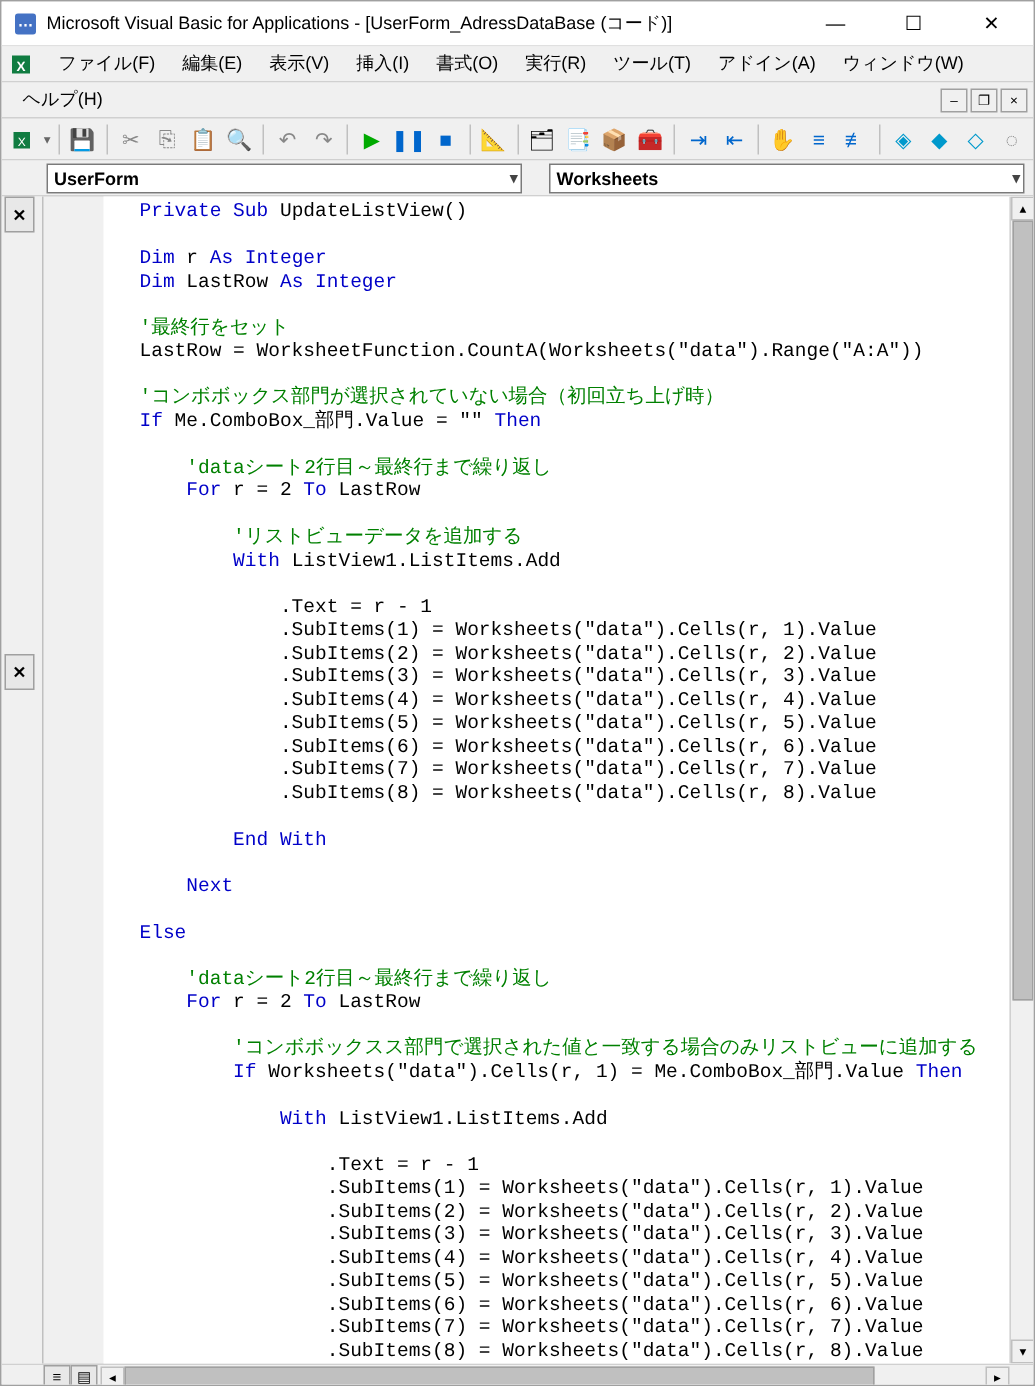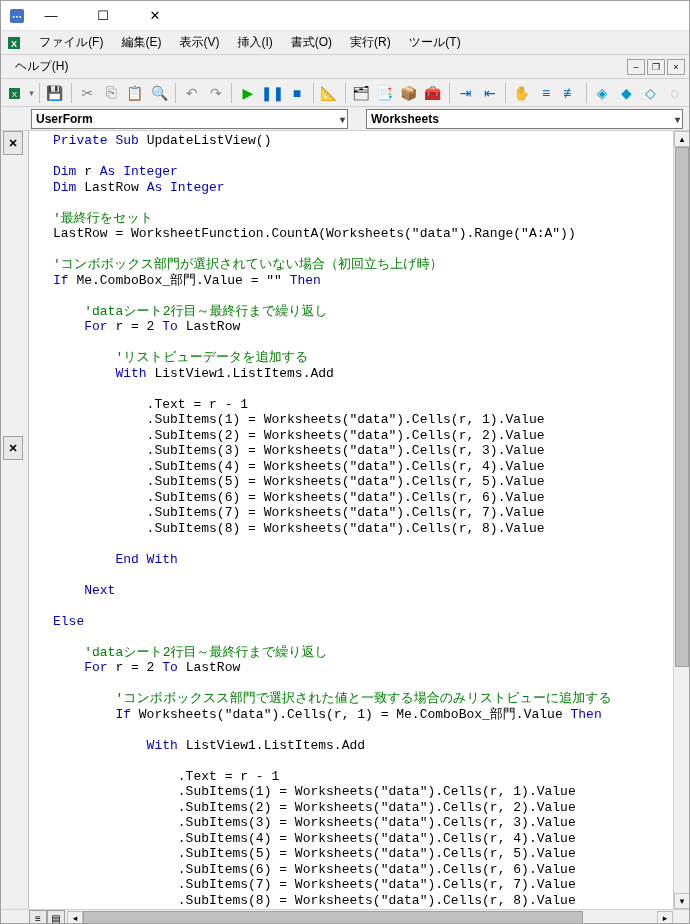--- a/index.html
+++ b/index.html
@@ -167,20 +167,21 @@
       font-size: 11px;
       font-weight: bold;
     }
     .gutter-tab.t1 { top: 0; }
     .gutter-tab.t2 { top: 305px; }
     .code-area {
       flex: 1;
       background: #fff;
       position: relative;
       overflow: hidden;
+      margin-left: 40px;
     }
     .code-content {
       padding: 2px 4px 2px 24px;
       font-family: "MS Gothic", "Courier New", monospace;
       font-size: 13px;
       line-height: 15.5px;
       white-space: pre;
       color: #000;
     }
     .kw { color: #0000c8; }
@@ -264,20 +265,21 @@
 </head>
 <body>
 
 <div class="titlebar">
   <span class="titlebar-icon">
     <svg width="16" height="16" viewBox="0 0 16 16">
         <rect x="1" y="1" width="14" height="14" fill="#4472c4" rx="2"></rect>
         <text x="8" y="12" font-size="10" fill="#fff" text-anchor="middle" font-weight="bold">⋯</text>
       </svg>
   </span>
+  <span class="titlebar-text">Microsoft Visual Basic for Applications - [UserForm_AdressDataBase (コード)]</span>
   <div class="window-controls">
     <div class="win-btn">—</div>
     <div class="win-btn">☐</div>
     <div class="win-btn">✕</div>
   </div>
 </div>
 
 <div class="menubar">
   <span class="menu-icon">
     <svg width="18" height="18" viewBox="0 0 18 18">
@@ -285,20 +287,22 @@
         <text x="7" y="13" font-size="9" fill="#fff" text-anchor="middle" font-weight="bold">X</text>
       </svg>
   </span>
   <span class="menu-item">ファイル(F)</span>
   <span class="menu-item">編集(E)</span>
   <span class="menu-item">表示(V)</span>
   <span class="menu-item">挿入(I)</span>
   <span class="menu-item">書式(O)</span>
   <span class="menu-item">実行(R)</span>
   <span class="menu-item">ツール(T)</span>
+  <span class="menu-item">アドイン(A)</span>
+  <span class="menu-item">ウィンドウ(W)</span>
 </div>
 
 <div class="menubar2">
   <span class="menu-item">ヘルプ(H)</span>
   <div class="child-win-controls">
     <div class="child-btn">–</div>
     <div class="child-btn">❐</div>
     <div class="child-btn">×</div>
   </div>
 </div>

